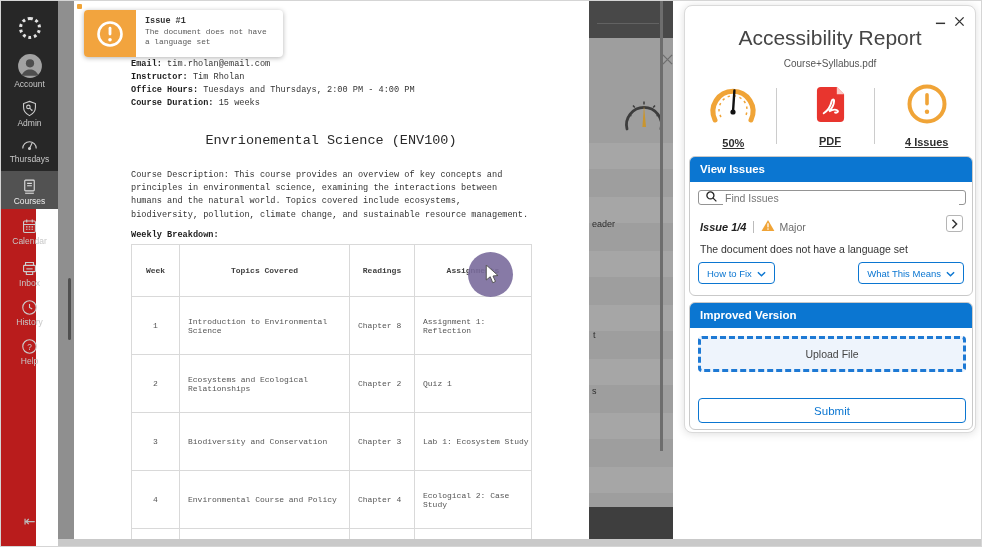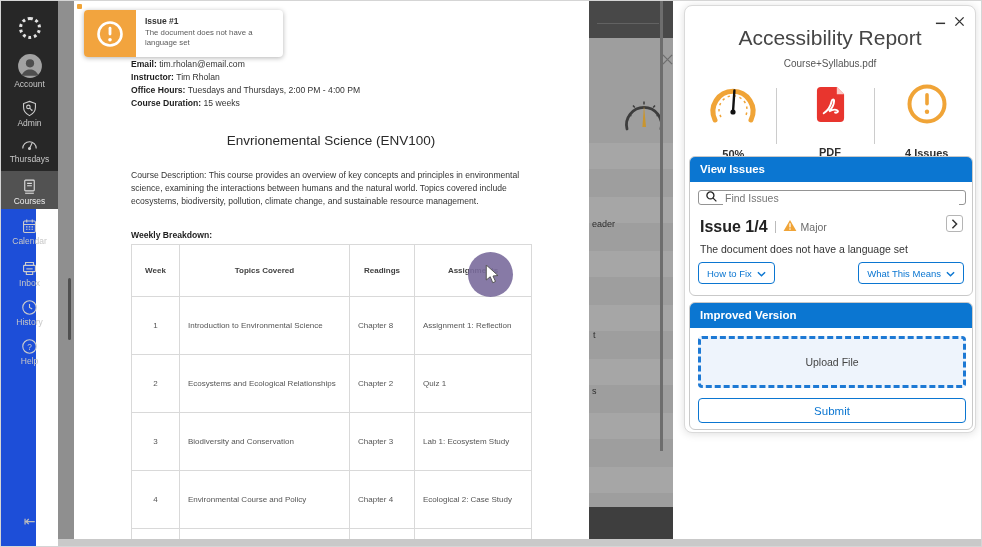--- a/index.html
+++ b/index.html
@@ -1,35 +1,35 @@
 <!DOCTYPE html>
 <html><head>
 <meta charset="utf-8">
 <style>
   html,body{margin:0;padding:0;background:#fff;}
   *{box-sizing:border-box;}
   .stage{position:relative;width:982px;height:547px;background:#fff;overflow:hidden;
          font-family:"Liberation Sans",sans-serif;border:1px solid #d5d5d5;}
 
   
-  .sidebar{position:absolute;left:0;top:0;width:35px;height:547px;background:#1d4ed8;}
+  .sidebar{position:absolute;left:0;top:0;width:35px;height:547px;background:#b91c1c;}
   .sidebar-top{position:absolute;left:0;top:0;width:57px;height:172px;background:#272727;}
   .side-item{position:absolute;width:57px;text-align:center;color:#c7c7c7;}
   .side-item .lbl{display:block;font-size:8.5px;color:#c7c7c7;}
   .side-icon{display:flex;justify-content:center;align-items:center;}
   .logo-ring{width:22px;height:22px;border:3.5px dotted #e2e2e2;border-radius:50%;margin:0 auto;}
   .courses-sel{position:absolute;left:0;top:170px;width:57px;height:38px;background:#525252;}
   .collapse{position:absolute;left:0;top:512px;width:57px;text-align:center;color:#bdbdbd;font-size:14px;}
 
   
   .left-strip{position:absolute;left:57px;top:0;width:16px;height:538px;background:#8f8f8f;}
   .left-scroll{position:absolute;left:67px;top:277px;width:3px;height:62px;background:#4f4f4f;border-radius:2px;}
 
   
-  .doc{position:absolute;left:73px;top:0;width:515px;height:538px;background:#fff;overflow:hidden;}
+  .doc{position:absolute;left:73px;top:0;width:515px;height:538px;background:#fff;overflow:hidden;font-family:Liberation Mono, monospace;}
   .doc-dot{position:absolute;left:3px;top:3px;width:5px;height:5px;background:#f0a437;border-radius:1px;}
   .tooltip{position:absolute;left:10px;top:9px;width:199px;height:47px;background:#fff;border-radius:4px;
            box-shadow:0 1px 5px rgba(0,0,0,.3);display:flex;}
   .tooltip-ic{width:52px;height:47px;background:#f2a43e;border-radius:4px 0 0 4px;
               display:flex;align-items:center;justify-content:center;flex:none;}
   .tooltip-txt{padding:6px 6px 0 9px;}
   .tooltip-title{font-size:8.5px;font-weight:bold;color:#333;}
   .tooltip-body{font-size:7.8px;color:#5a5a5a;width:128px;line-height:9.5px;margin-top:2px;}
   .doc-info{position:absolute;left:57px;top:57px;font-size:8.6px;color:#333;line-height:13px;}
   .doc-info b{color:#1d1d1d;}
@@ -61,43 +61,43 @@
 
   
   .panel{position:absolute;left:683px;top:4px;width:292px;height:428px;background:#fff;
          border:1px solid #dadada;border-radius:8px;box-shadow:0 1px 8px rgba(0,0,0,.13);}
   .win-btn{position:absolute;top:8px;width:14px;height:14px;display:flex;align-items:center;
            justify-content:center;cursor:pointer;}
   .panel-title{position:absolute;left:0;top:20px;width:100%;text-align:center;font-size:21px;color:#454545;}
   .panel-file{position:absolute;left:0;top:52px;width:100%;text-align:center;font-size:10px;color:#555;}
   .stats{position:absolute;left:0;top:76px;width:100%;height:66px;display:flex;}
   .stat{flex:1;display:flex;flex-direction:column;align-items:center;justify-content:flex-start;}
-  .stat-label{font-size:11px;font-weight:bold;color:#2f2f2f;margin-top:18px;text-decoration:underline;}
+  .stat-label{font-size:11px;font-weight:bold;color:#2f2f2f;margin-top:7px;text-decoration:underline;}
   .stat-div{position:absolute;top:82px;width:1px;height:56px;background:#ccc;}
   .card{position:absolute;left:4px;width:284px;background:#fff;border:1px solid #c9c9c9;border-radius:6px;}
   .card-head{height:25px;background:#0b76d1;border-radius:5px 5px 0 0;color:#fff;
              font-size:11.5px;font-weight:bold;line-height:25px;padding-left:10px;}
   .vi-card{top:150px;height:140px;}
   .iv-card{top:296px;height:128px;}
   .search-box{position:absolute;left:8px;top:33px;width:268px;height:15px;border:1px solid #949494;
               border-radius:3px;display:flex;align-items:center;padding:0 6px;background:#fff;}
   .search-box input{border:none;outline:none;flex:1;font-size:10.5px;margin-left:5px;
                     font-family:"Liberation Sans",sans-serif;color:#333;}
   .search-box input::placeholder{color:#767676;}
   .issue-row{position:absolute;left:10px;top:61px;display:flex;align-items:center;}
-  .issue-counter{font-size:16px;font-weight:bold;color:#222;}
+  .issue-counter{font-size:11px;font-weight:bold;color:#222;font-style:italic;}
   .issue-sep{width:1px;height:12px;background:#bbb;margin:0 7px;}
   .severity{font-size:10.5px;color:#6b6b6b;margin-left:4px;}
   .next-btn{position:absolute;right:9px;top:58px;width:17px;height:17px;border:1px solid #b5b5b5;
             border-radius:3px;background:#fff;display:flex;align-items:center;justify-content:center;cursor:pointer;}
   .issue-desc{position:absolute;left:10px;top:86px;font-size:10.5px;color:#333;}
   .pill-btn{position:absolute;top:105px;height:22px;border:1.5px solid #0b76d1;border-radius:4px;
             background:#fff;color:#0b76d1;font-size:9.5px;display:flex;align-items:center;
             padding:0 8px;cursor:pointer;gap:5px;}
-  .upload-box{position:absolute;left:8px;top:33px;width:268px;height:52px;border:3px dashed #1d79d4;
+  .upload-box{position:absolute;left:8px;top:33px;width:268px;height:36px;border:3px dashed #1d79d4;
               border-radius:4px;background:#eef4fc;display:flex;align-items:center;justify-content:center;
               font-size:10.5px;color:#444;cursor:pointer;}
   .submit-btn{position:absolute;left:8px;top:95px;width:268px;height:25px;border:1.5px solid #0b76d1;
               border-radius:4px;background:#fff;color:#0b76d1;font-size:11.5px;display:flex;
               align-items:center;justify-content:center;cursor:pointer;}
 
   .bottom-strip{position:absolute;left:57px;top:538px;width:925px;height:9px;background:#c9c9c9;}
 </style>
 </head>
 <body>

